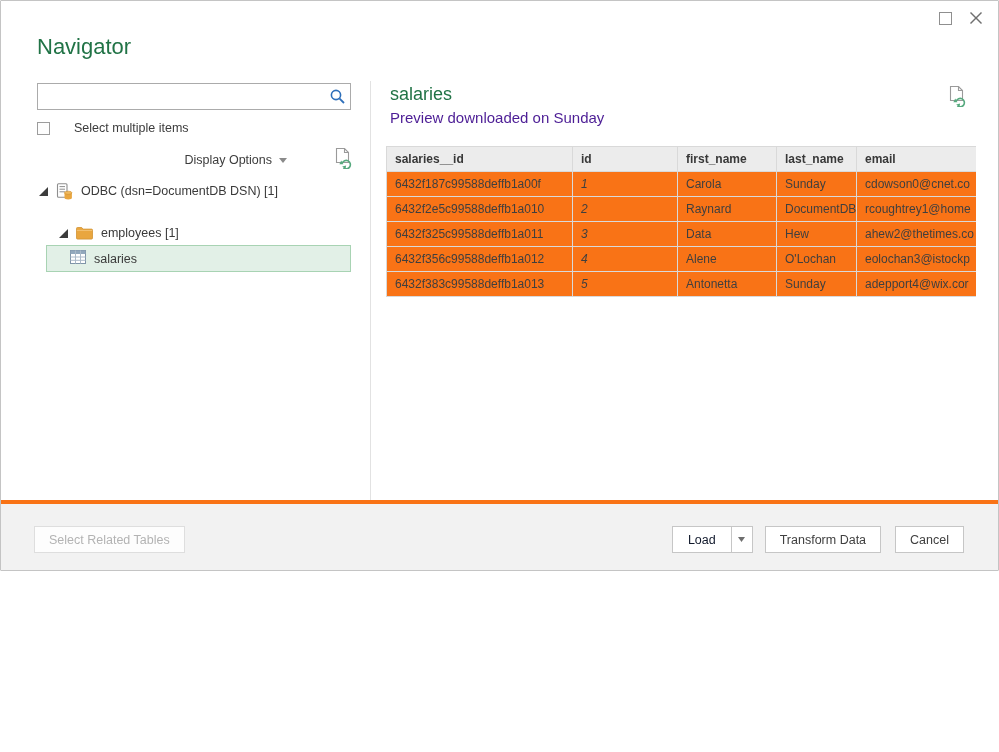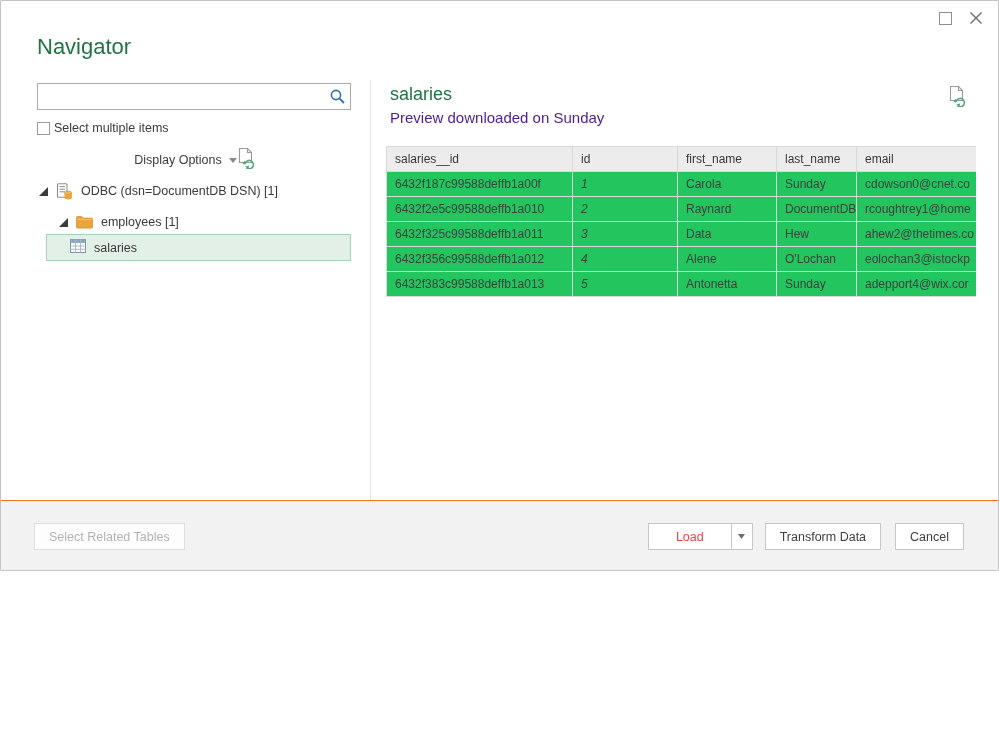--- a/index.html
+++ b/index.html
@@ -30,33 +30,33 @@
   
   .search-box {
     position: absolute; left: 36px; top: 82px; width: 314px; height: 27px;
     border: 1px solid #ababab; background: #fff; display: flex; align-items: center;
   }
   .search-box input {
     flex: 1; border: none; outline: none; height: 23px; padding: 0 6px;
     font-family: "Liberation Sans", sans-serif; font-size: 13px; background: transparent;
   }
   .search-icon-wrap { width: 26px; display: flex; justify-content: center; }
-  .checkbox-row { position: absolute; left: 36px; top: 120px; display: flex; align-items: center; gap: 4px; }
+  .checkbox-row { position: absolute; left: 36px; top: 120px; display: flex; align-items: center; gap: 24px; }
   .checkbox { width: 13px; height: 13px; border: 1px solid #9c9c9c; background: #fdfdfd; }
   .checkbox-label { font-size: 12.5px; color: #3c3c3c; }
   .display-options-row {
     position: absolute; left: 36px; top: 146px; width: 316px;
-    display: flex; align-items: center; justify-content: center;
+    display: flex; align-items: center; justify-content: flex-end; gap: 47px;
   }
   .display-options-btn { display: flex; align-items: center; gap: 7px; font-size: 12.5px; color: #3c3c3c; cursor: default; }
   
   .tree { position: absolute; left: 36px; top: 178px; width: 316px; font-size: 12.5px; color: #3a3a3a; }
   .tree-row { display: flex; align-items: center; height: 24px; }
   .tree-row .tw { display: flex; align-items: center; }
-  .tree-row-root { padding-left: 2px; margin-bottom: 7px; }
+  .tree-row-root { padding-left: 2px; margin-bottom: 18px; }
   .tree-row-folder { padding-left: 22px; }
   .tree-caret { margin-right: 8px; }
   .tree-icon { margin-right: 8px; }
   .tree-selected {
     margin-left: 9px; width: 305px; height: 27px;
     background: #e2f0e7; border: 1px solid #a8d3b3;
     display: flex; align-items: center; padding-left: 23px;
   }
   
   .v-divider { position: absolute; left: 369px; top: 80px; width: 1px; height: 592px; background: #e2e2e2; }
@@ -65,47 +65,47 @@
   .preview-subtitle { position: absolute; left: 389px; top: 108px; font-size: 15px; color: #4c1d95; }
   .preview-refresh { position: absolute; left: 947px; top: 84px; cursor: default; }
   
   .grid-wrap { position: absolute; left: 385px; top: 145px; width: 590px; overflow: hidden; }
   table.grid { border-collapse: collapse; table-layout: fixed; width: 710px; }
   table.grid th, table.grid td {
     border: 1px solid #d9d9d9; padding: 0 8px; height: 25px;
     font-size: 12px; white-space: nowrap; overflow: hidden; text-align: left;
     font-weight: normal; color: #3f3f3f;
   }
-  table.grid th { background: #ececec; font-weight: normal; color: #383838; }
-  table.grid td { background: #22c55e; }
+  table.grid th { background: #ececec; font-weight: bold; color: #383838; }
+  table.grid td { background: #f97316; }
   td.cell-num { text-align: right; font-style: italic; }
   .col-0 { width: 186px; } .col-1 { width: 105px; } .col-2 { width: 99px; }
   .col-3 { width: 80px; } .col-4 { width: 240px; }
   
   .hscroll {
     position: absolute; left: 385px; top: 651px; width: 573px; height: 17px;
     background: #f1f1f1; display: flex; align-items: center;
   }
   .hscroll-arrow { width: 28px; height: 17px; display: flex; align-items: center; justify-content: center; cursor: default; }
   .hscroll-thumb { position: absolute; left: 31px; top: 0; width: 347px; height: 17px; background: #c3c3c3; }
   
   .footer {
     position: absolute; left: 0; right: 0; bottom: 0; height: 70px;
-    background: #f2f2f2; border-top: 1px solid #f97316;
+    background: #f2f2f2; border-top: 4px solid #f97316;
   }
   .btn {
     display: inline-flex; align-items: center; justify-content: center;
     height: 27px; border: 1px solid #c6c6c6; background: #fff;
     font-family: "Liberation Sans", sans-serif; font-size: 12.5px; color: #404040;
     padding: 0 14px; cursor: default;
   }
   .btn-disabled { color: #b3b3b3; border-color: #dedede; background: #fdfdfd; position: absolute; left: 33px; top: 22px; }
   .footer-right { position: absolute; right: 34px; top: 22px; display: flex; align-items: center; }
   .load-split { display: flex; }
-  .btn-load { color: #ef4444; padding: 0 27px; }
+  .btn-load { color: #0f172a; padding: 0 15px; }
   .btn-load-arrow { width: 22px; padding: 0; margin-left: -1px; }
   .btn-transform { margin-left: 12px; }
   .btn-cancel { margin-left: 14px; }
 </style>
 </head>
 <body>
 
 <div class="dialog">
 
   <div class="win-controls">

